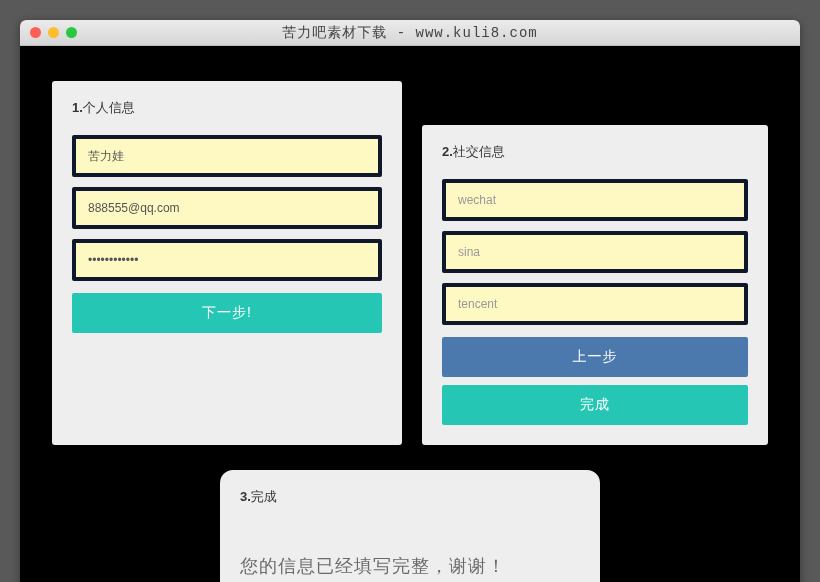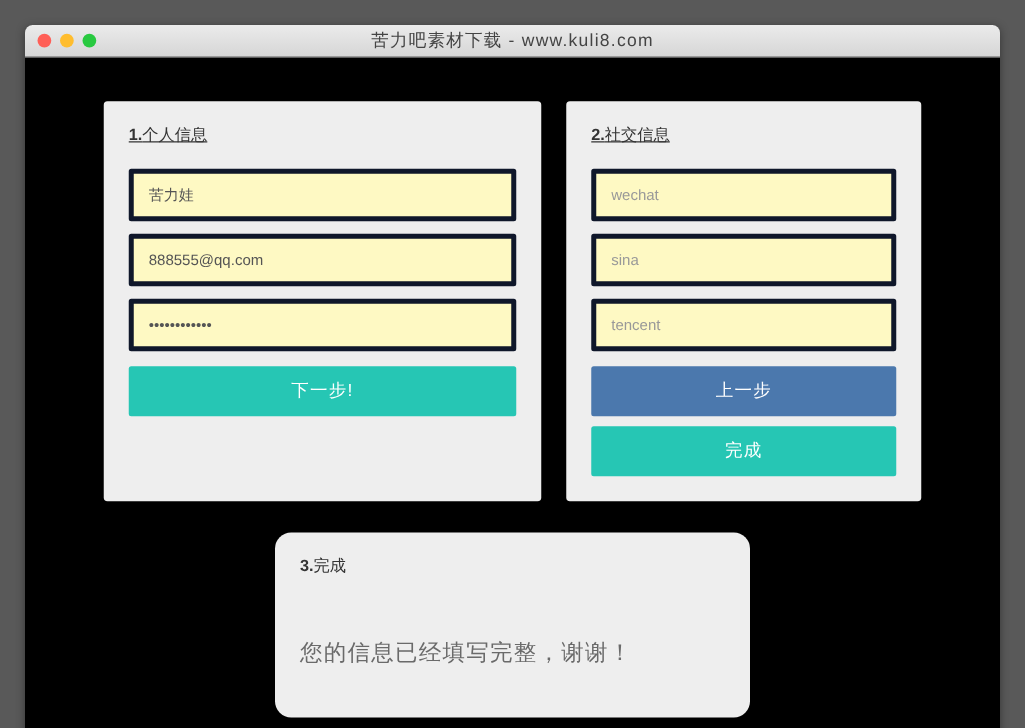--- a/index.html
+++ b/index.html
@@ -37,44 +37,43 @@
     height: 11px;
     border-radius: 50%;
   }
   .dot.red { background: #ff5f57; }
   .dot.yellow { background: #ffbd2e; }
   .dot.green { background: #28c940; }
   .title {
     position: absolute;
     left: 0; right: 0;
     text-align: center;
-    font-family: Liberation Sans, sans-serif;
+    font-family: Liberation Mono, monospace;
     font-size: 14px;
     color: #444;
     letter-spacing: 1px;
     pointer-events: none;
   }
   .content {
     padding: 35px 30px 40px;
   }
   .row {
     display: flex;
     gap: 20px;
     justify-content: center;
     margin-bottom: 25px;
-    text-decoration: underline;
   }
   .card {
     background: #eeeeee;
     border-radius: 3px;
     padding: 18px 20px 20px;
     width: 350px;
     box-shadow: 0 2px 4px rgba(0,0,0,0.25);
   }
-  .card.sm { width: 284px; }
+  .card.sm { width: 346px; margin-top: 44px; }
   .card.center {
     width: 380px;
     margin: 0 auto;
     border-radius: 13px;
   }
   .card h3 {
     font-size: 13px;
     font-weight: normal;
     margin-bottom: 18px;
     color: #333;

